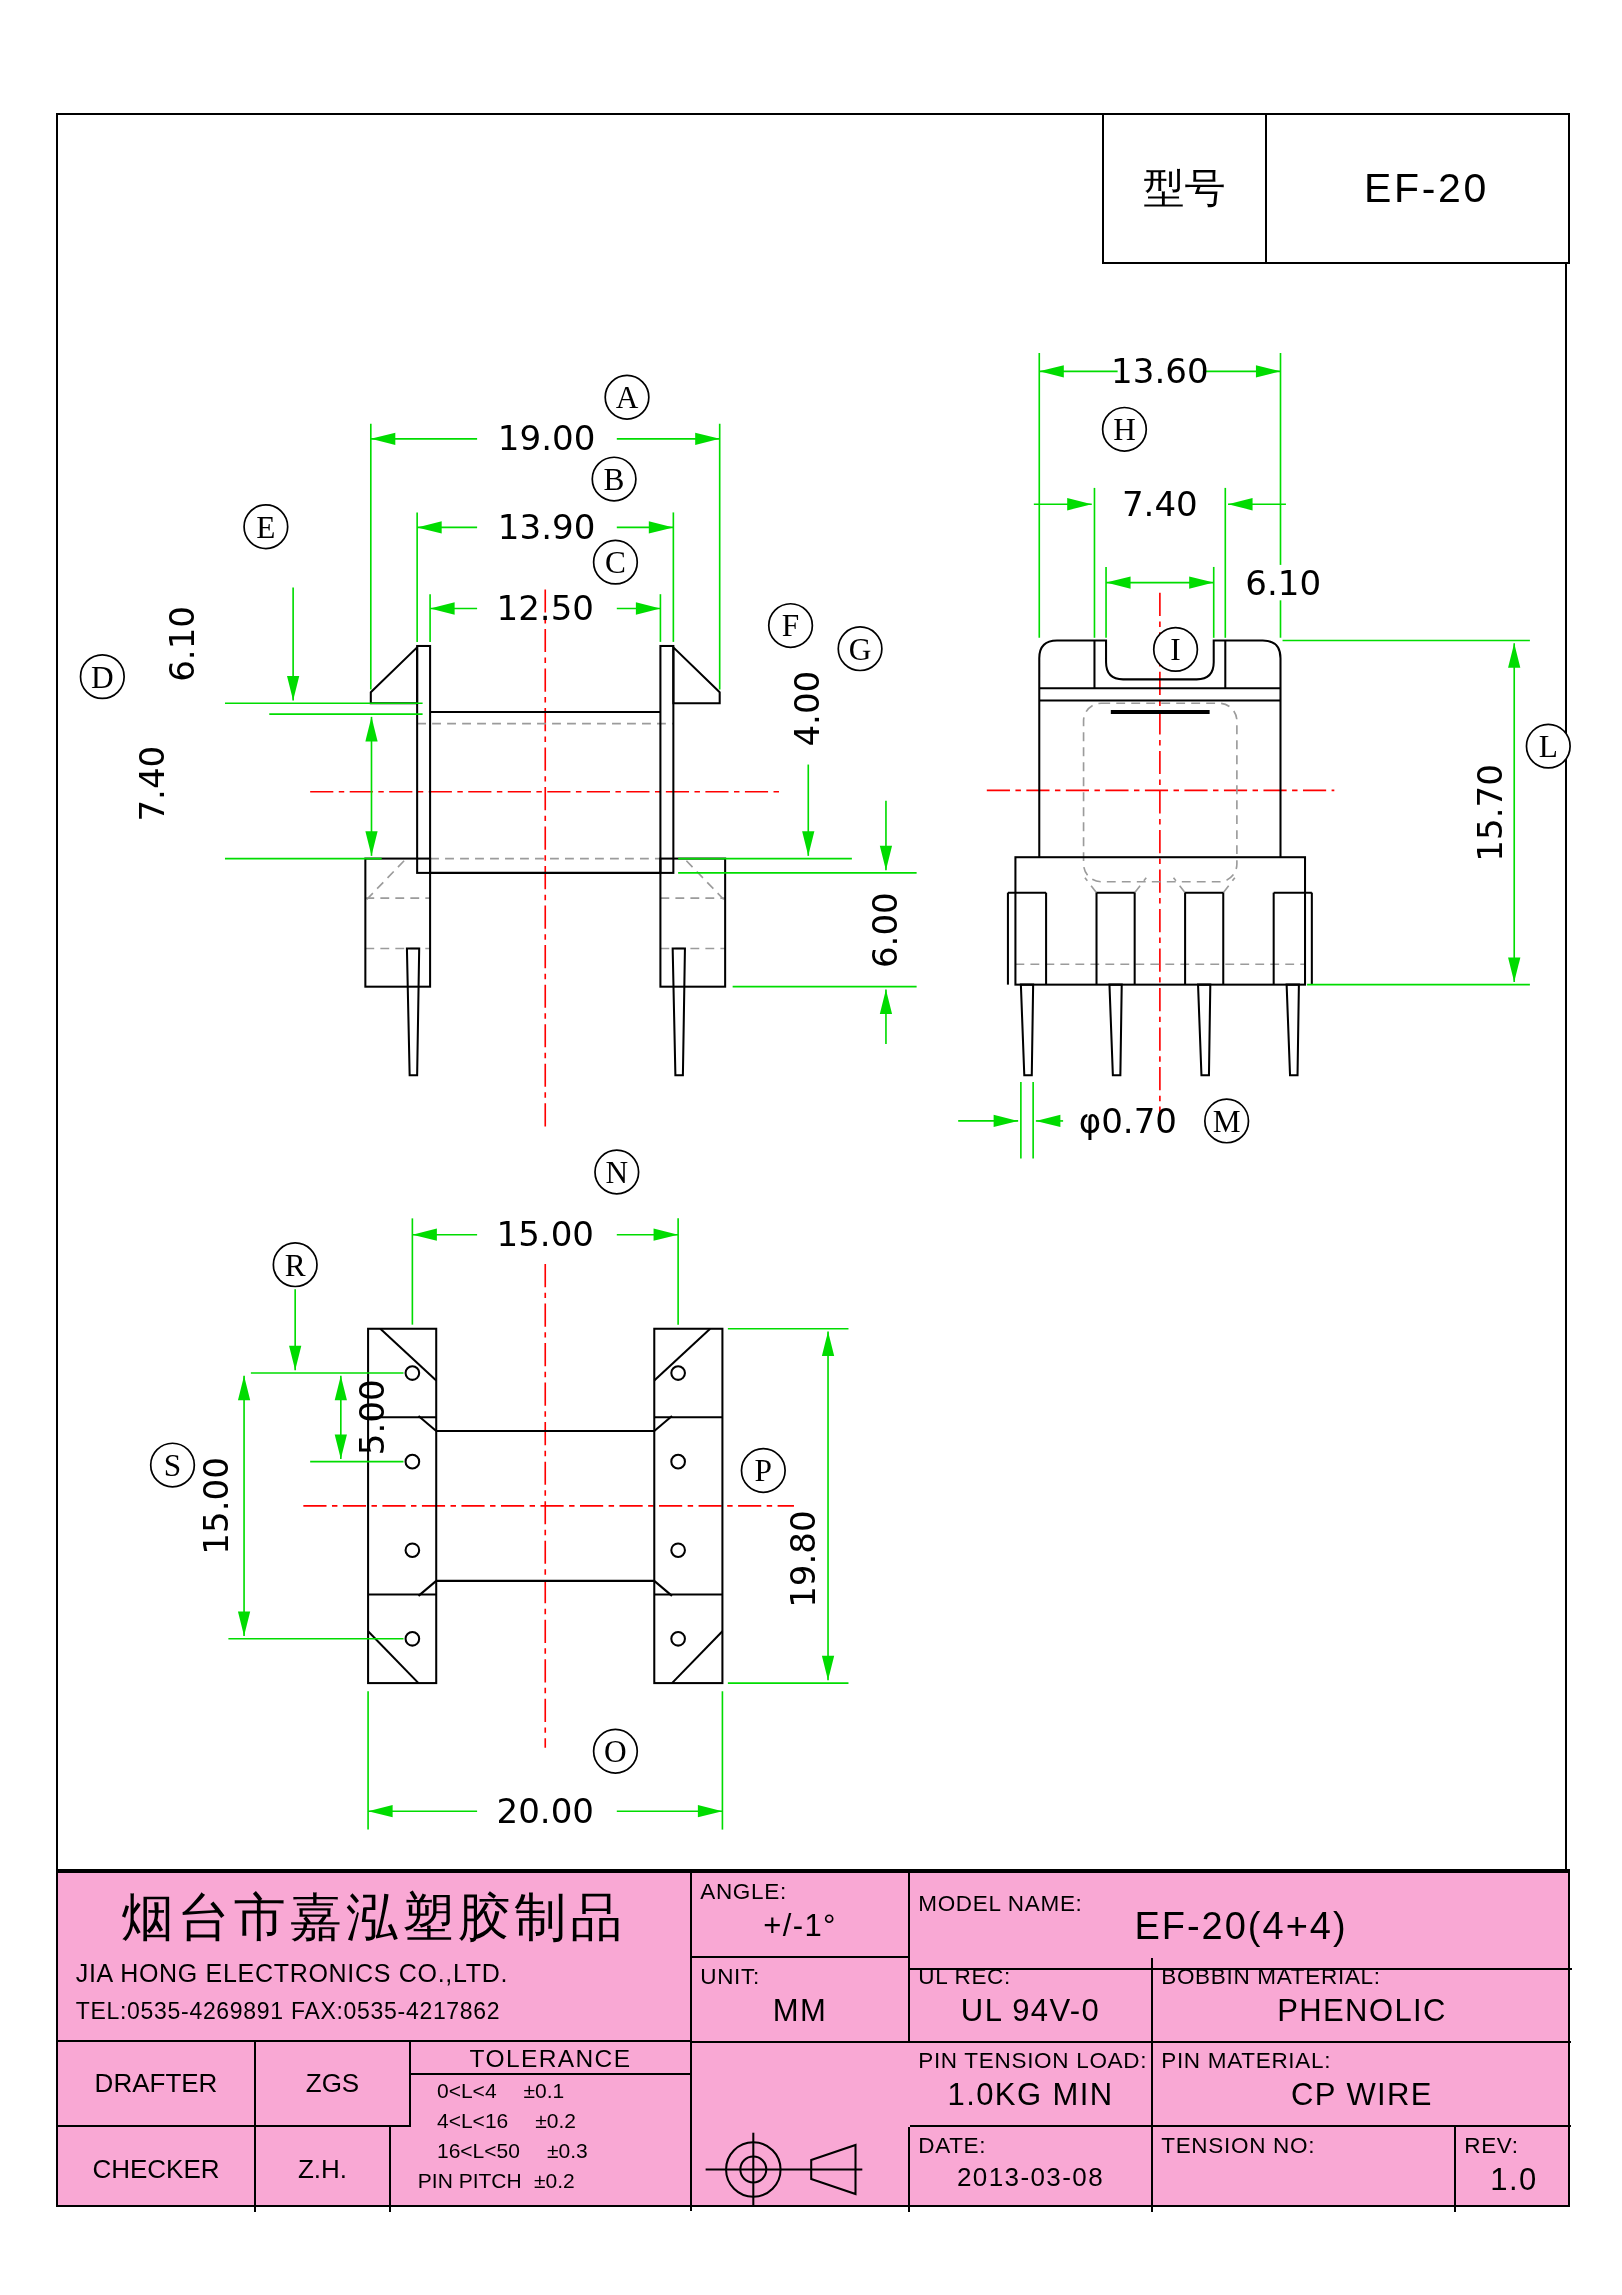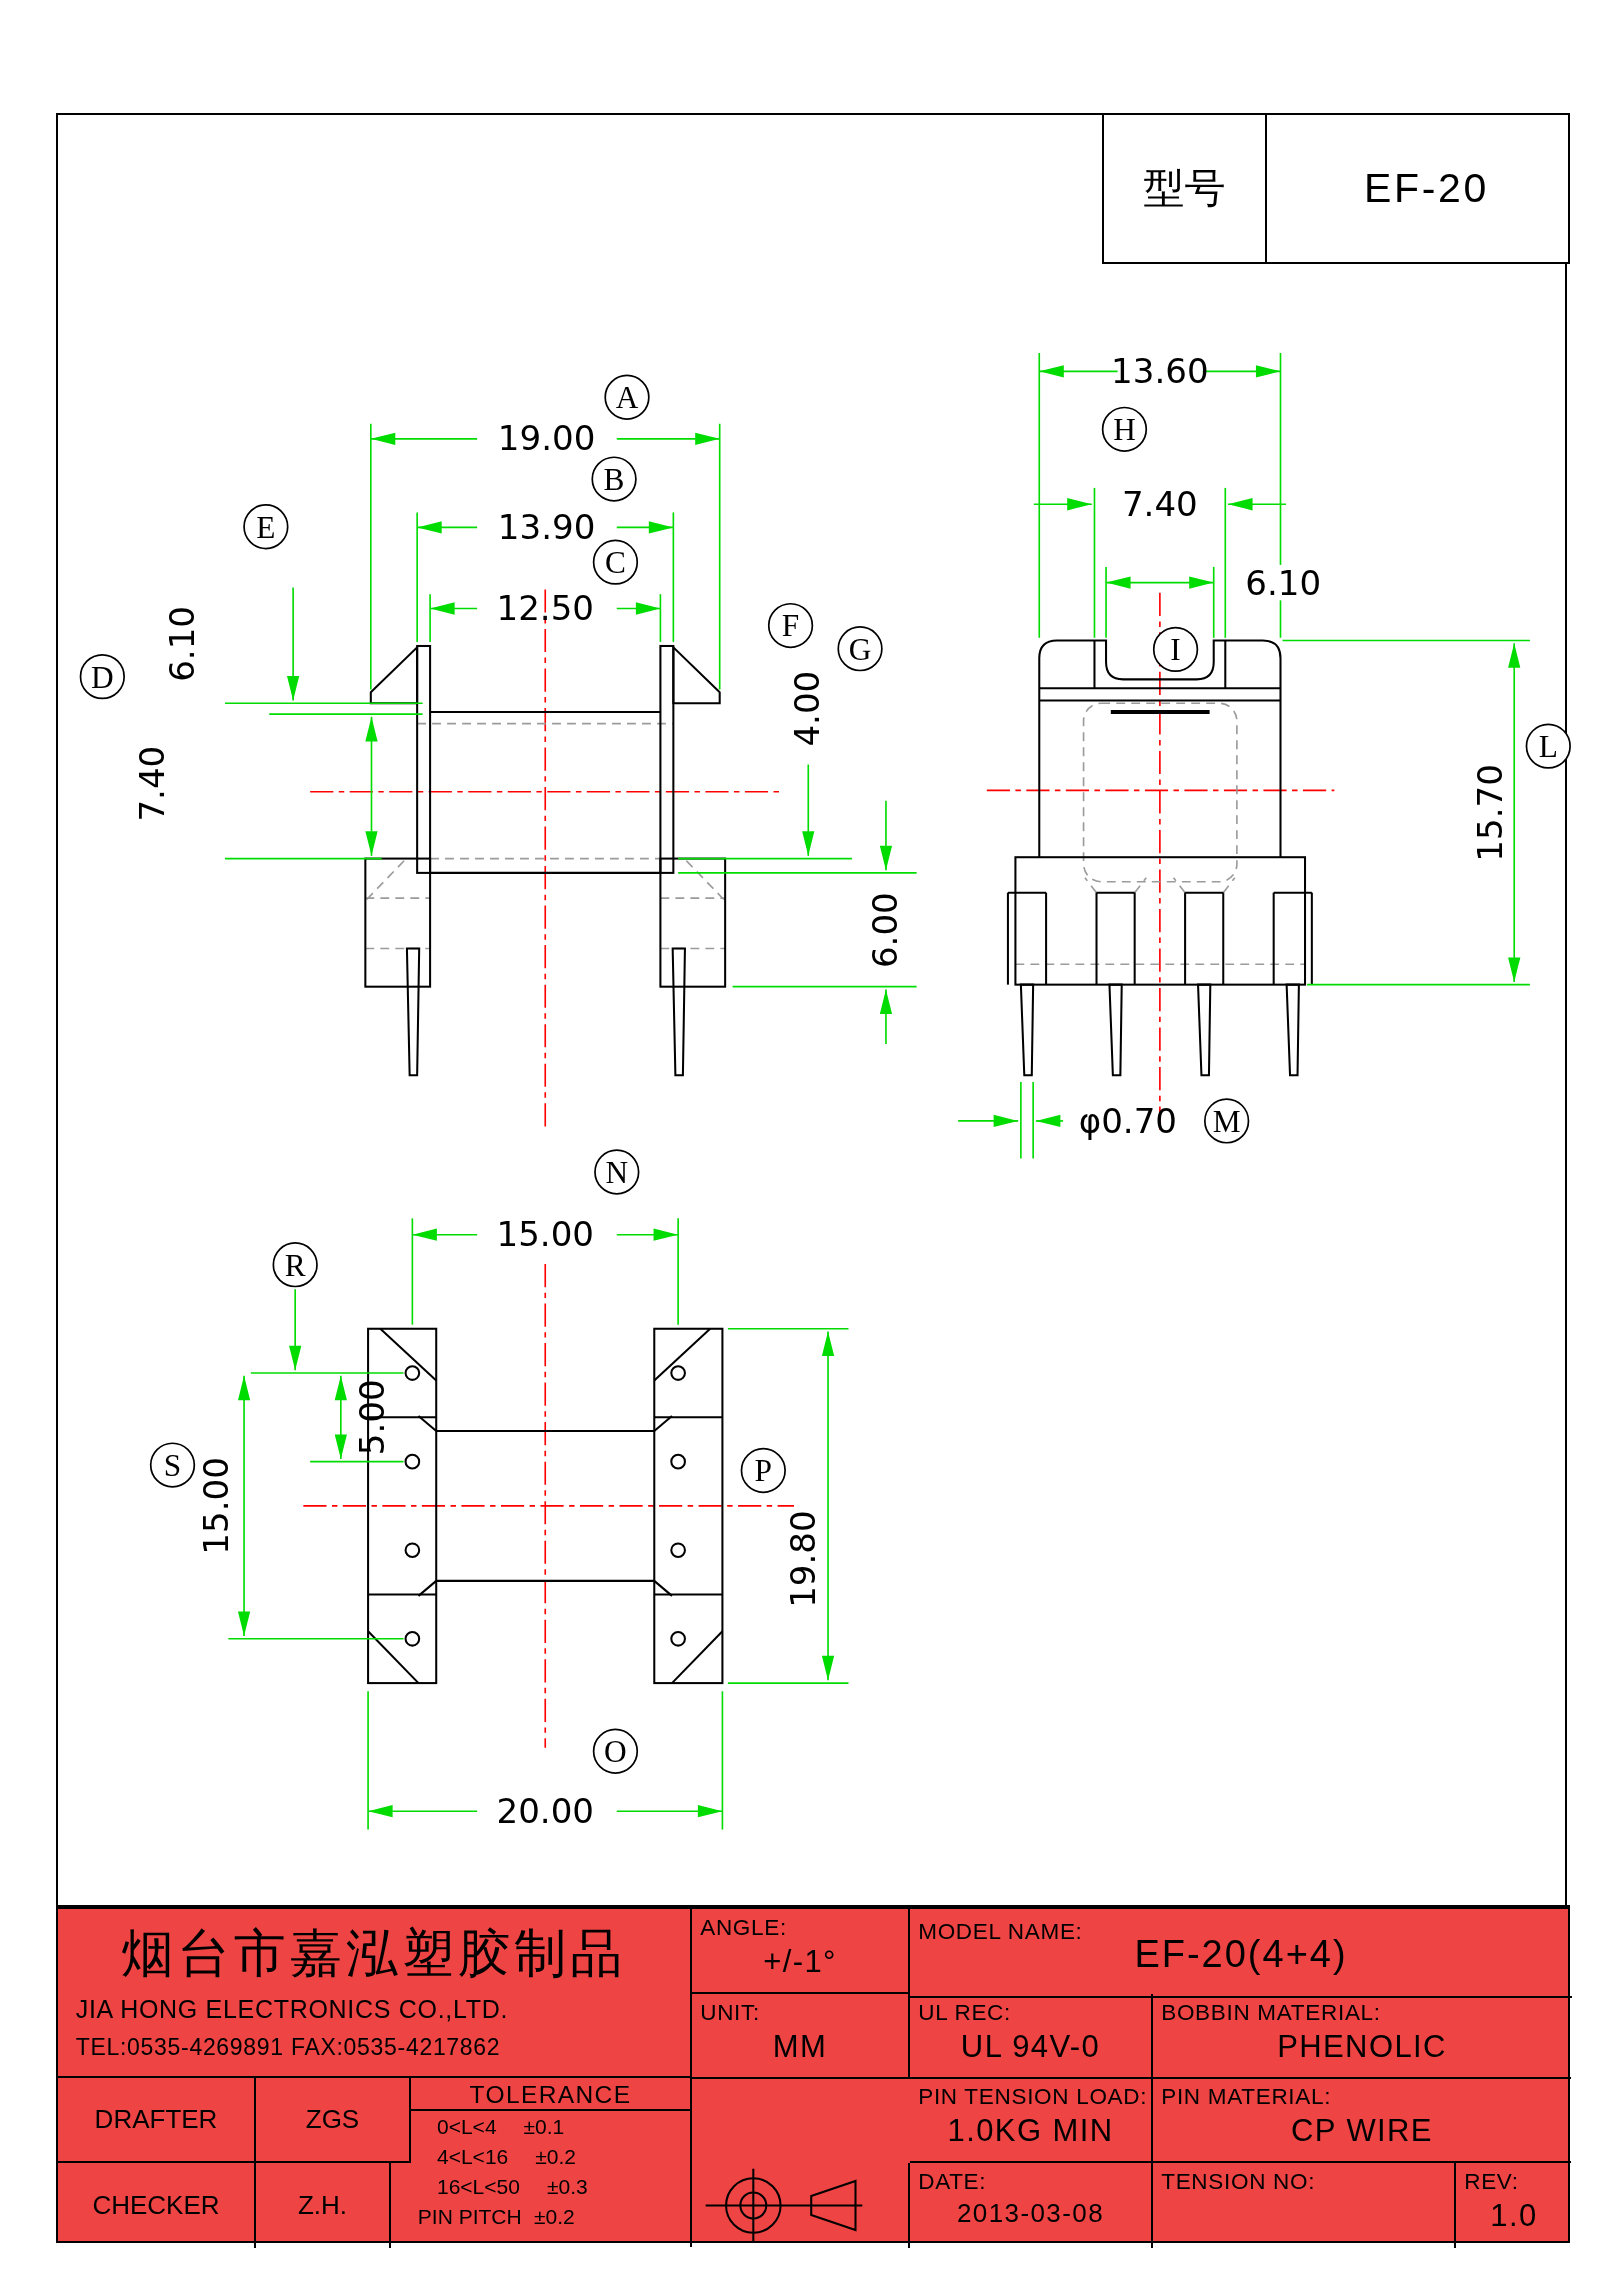--- a/index.html
+++ b/index.html
@@ -6,21 +6,21 @@
   #page{position:relative;width:1622px;height:2295px;background:#ffffff;font-family:"Liberation Sans",sans-serif;overflow:hidden;}
   #frame{position:absolute;left:56px;top:113px;width:1511px;height:2091px;border:2.7px solid #000;box-sizing:border-box;}
   svg text{font-family:"DejaVu Sans",sans-serif;}
   .dim{font-size:50px;fill:#000;}
   .lblt{font-size:46px;font-family:"Liberation Serif",serif;fill:#000;}
   
   #modelbox{position:absolute;left:1102px;top:113px;width:468px;height:151px;display:flex;box-sizing:border-box;border:2.7px solid #000;background:#fff;gap:18px;}
   #modelbox .c1{width:163px;border-right:2.7px solid #000;display:flex;align-items:center;justify-content:center;font-size:41px;font-family:"DejaVu Serif","Liberation Serif",serif;box-sizing:border-box;}
   #modelbox .c2{flex:1;display:flex;align-items:center;justify-content:center;font-size:41px;letter-spacing:2.7px;}
   
-  #tblock{position:absolute;left:56px;top:1869px;width:1514px;height:338px;box-sizing:border-box;background:#ef4444;border-top:4.1px solid #000;border-left:2.7px solid #000;border-right:2.7px solid #000;border-bottom:2.7px solid #000;margin-top:36px;}
+  #tblock{position:absolute;left:56px;top:1869px;width:1514px;height:338px;box-sizing:border-box;background:#f9a8d4;border-top:4.1px solid #000;border-left:2.7px solid #000;border-right:2.7px solid #000;border-bottom:2.7px solid #000;}
   .cell{position:absolute;box-sizing:border-box;border-right:2px solid #000;border-bottom:2px solid #000;}
   .cell .lab{position:absolute;left:8.2px;top:5.5px;font-size:22.5px;letter-spacing:0.7px;}
   .cell .val{position:absolute;left:0;right:0;top:35px;text-align:center;font-size:31px;letter-spacing:1.4px;}
   .cell .valbig{position:absolute;left:0;right:0;top:20.4px;text-align:center;font-size:38px;letter-spacing:2px;}
   .cc{display:flex;align-items:center;justify-content:center;font-size:26px;}
   #company{position:absolute;left:0;top:0;width:634px;height:169px;border-right:2px solid #000;border-bottom:2.7px solid #000;box-sizing:border-box;}
   #company .cn{text-align:center;font-size:52px;font-family:"DejaVu Serif","Liberation Serif",serif;letter-spacing:4.1px;margin-top:9.5px;}
   #company .en{font-size:25px;margin:6.8px 0 0 17.7px;letter-spacing:0.7px;}
   #company .tel{font-size:23px;margin:9.5px 0 0 17.7px;letter-spacing:0.7px;}
   #tol{position:absolute;left:353px;top:169px;width:281px;height:169px;box-sizing:border-box;border-right:2px solid #000;}
@@ -279,21 +279,21 @@
     <div id="company">
       <div class="cn">烟台市嘉泓塑胶制品</div>
       <div class="en">JIA HONG ELECTRONICS CO.,LTD.</div>
       <div class="tel">TEL:0535-4269891  FAX:0535-4217862</div>
     </div>
 
     <div class="cell" style="left:634px;top:0;width:218px;height:85px;border-bottom-width:2.7px;">
       <span class="lab">ANGLE:</span>
       <span class="val">+/-1°</span>
     </div>
-    <div class="cell" style="left:852px;top:4px;width:662px;height:85px;border-right:none;border-bottom-width:2.7px;">
+    <div class="cell" style="left:852px;top:12px;width:662px;height:85px;border-right:none;border-bottom-width:2.7px;">
       <span class="lab">MODEL NAME:</span>
       <span class="valbig">EF-20(4+4)</span>
     </div>
 
     <div class="cell" style="left:634px;top:85px;width:218px;height:85px;border-bottom-width:2.7px;">
       <span class="lab">UNIT:</span>
       <span class="val">MM</span>
     </div>
     <div class="cell" style="left:852px;top:85px;width:243px;height:85px;border-bottom-width:2.7px;">
       <span class="lab">UL REC:</span>

